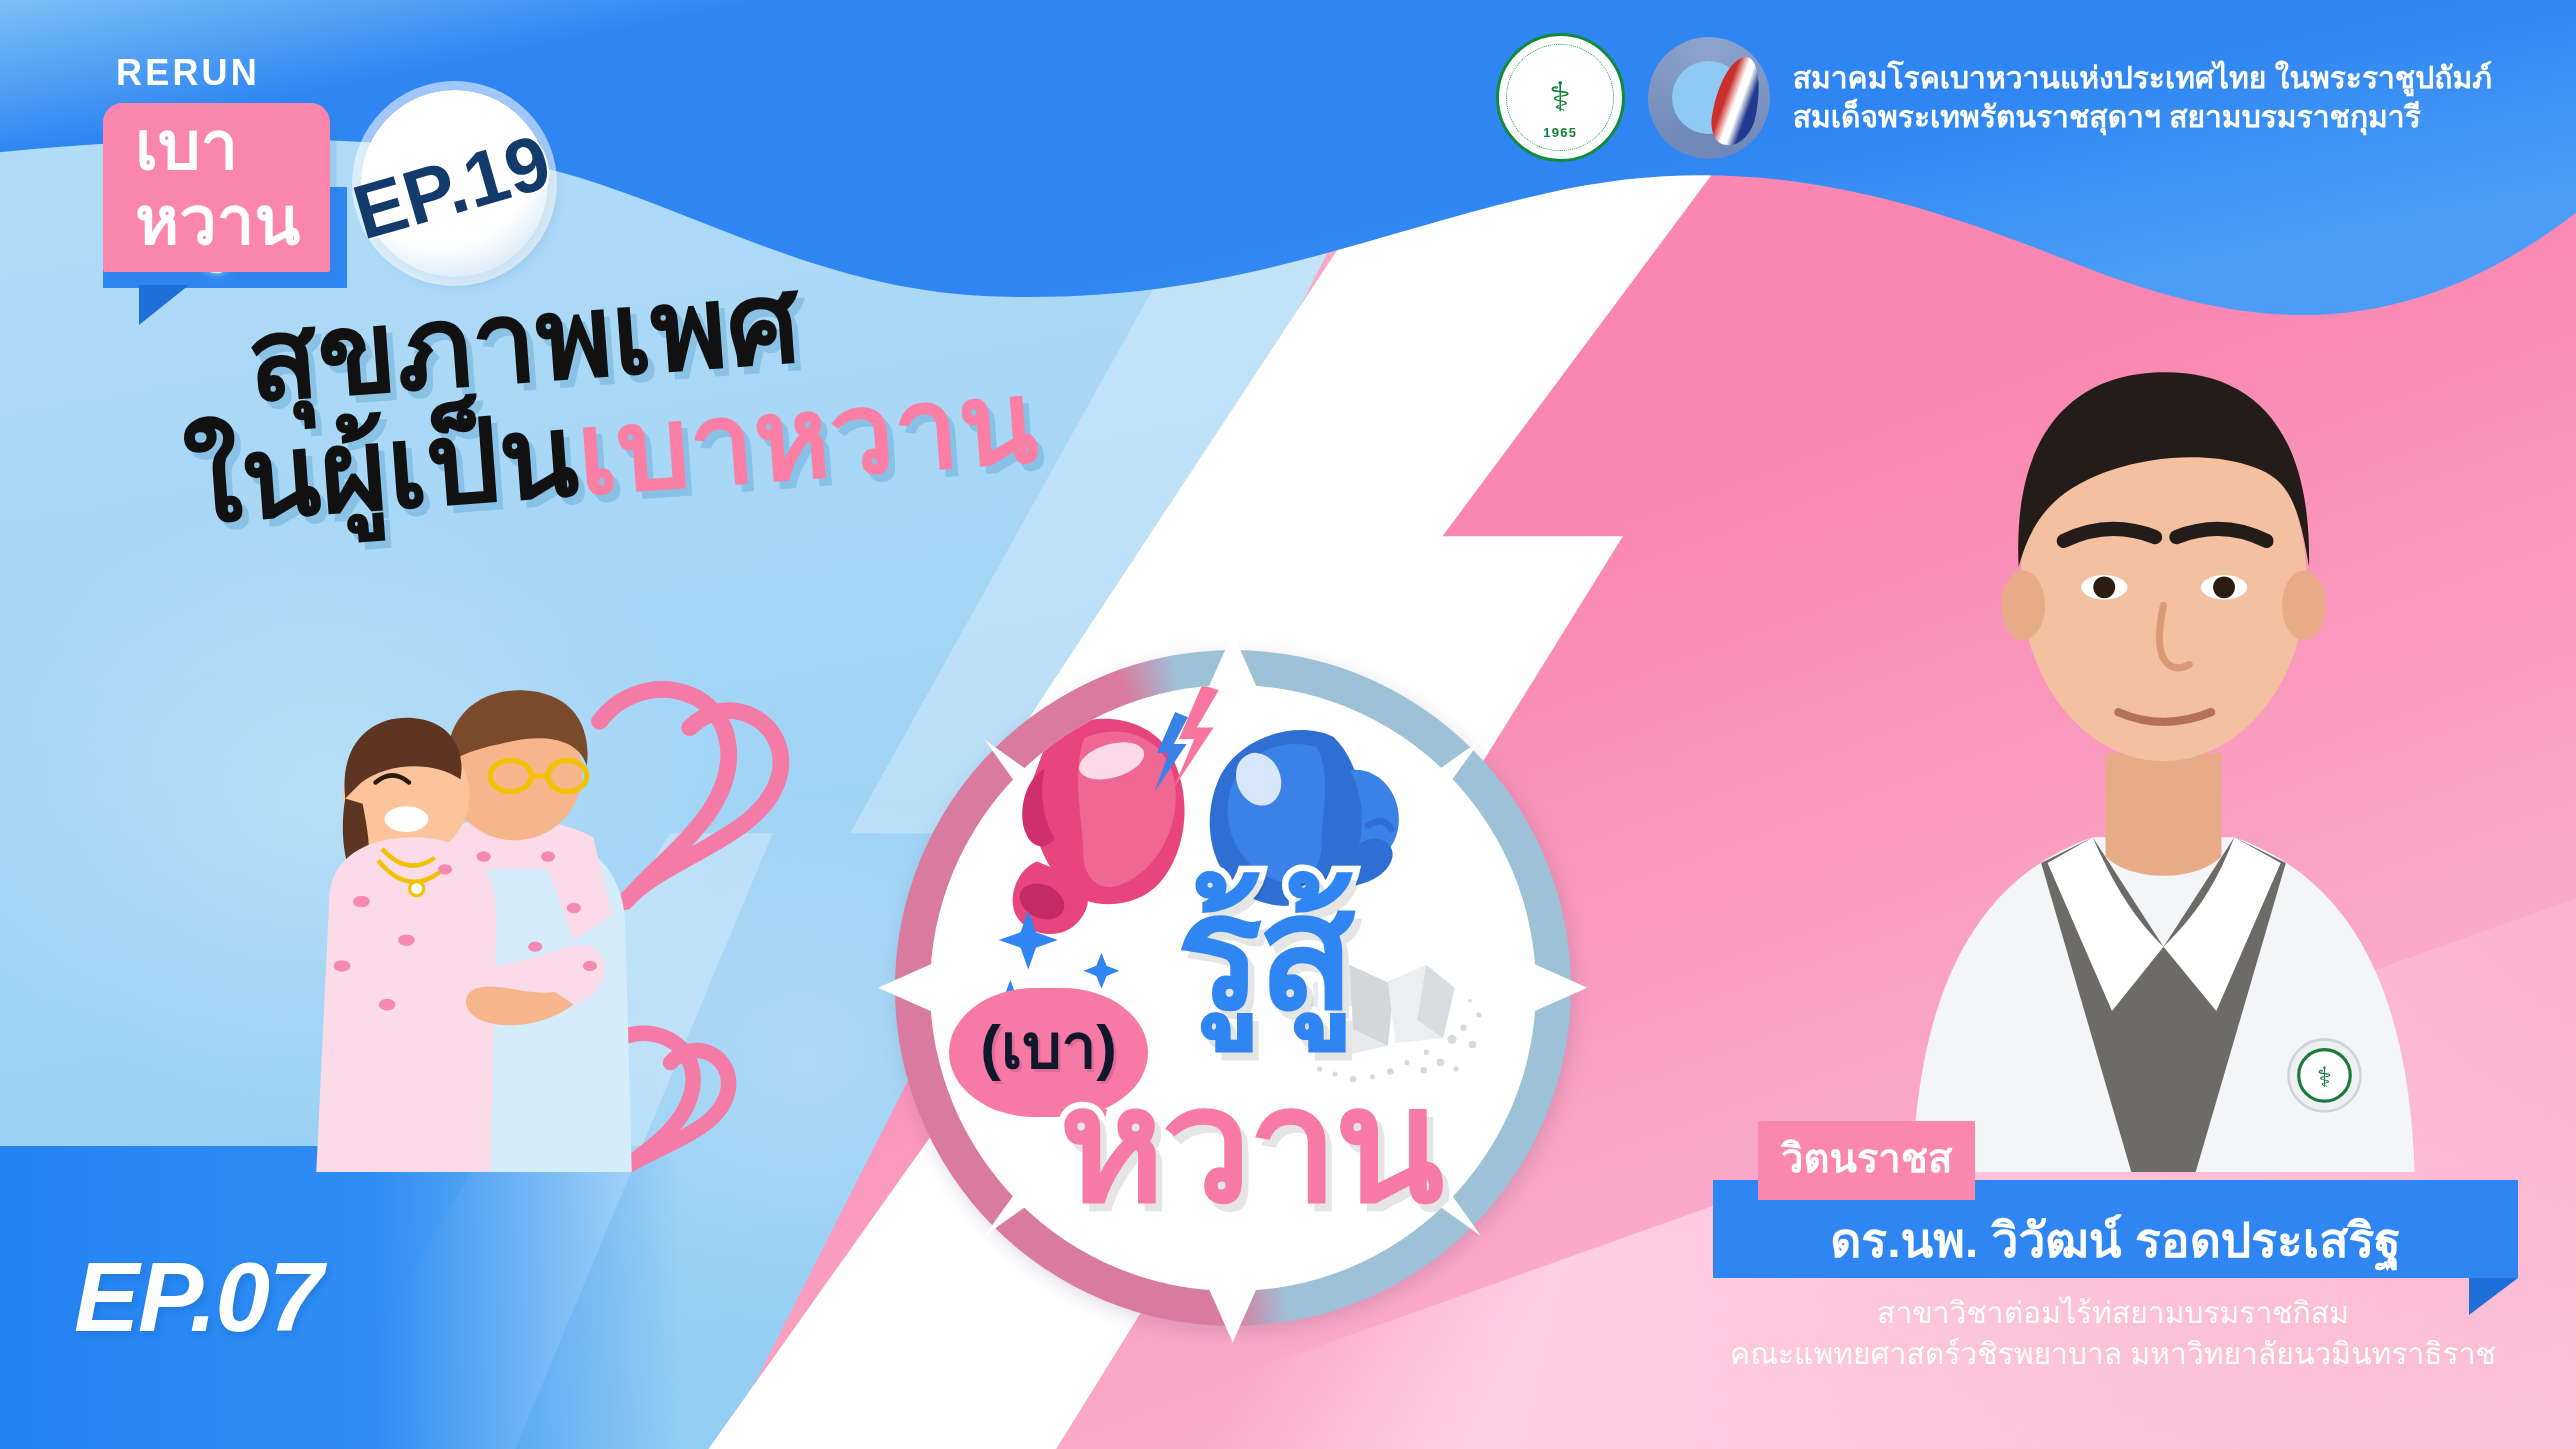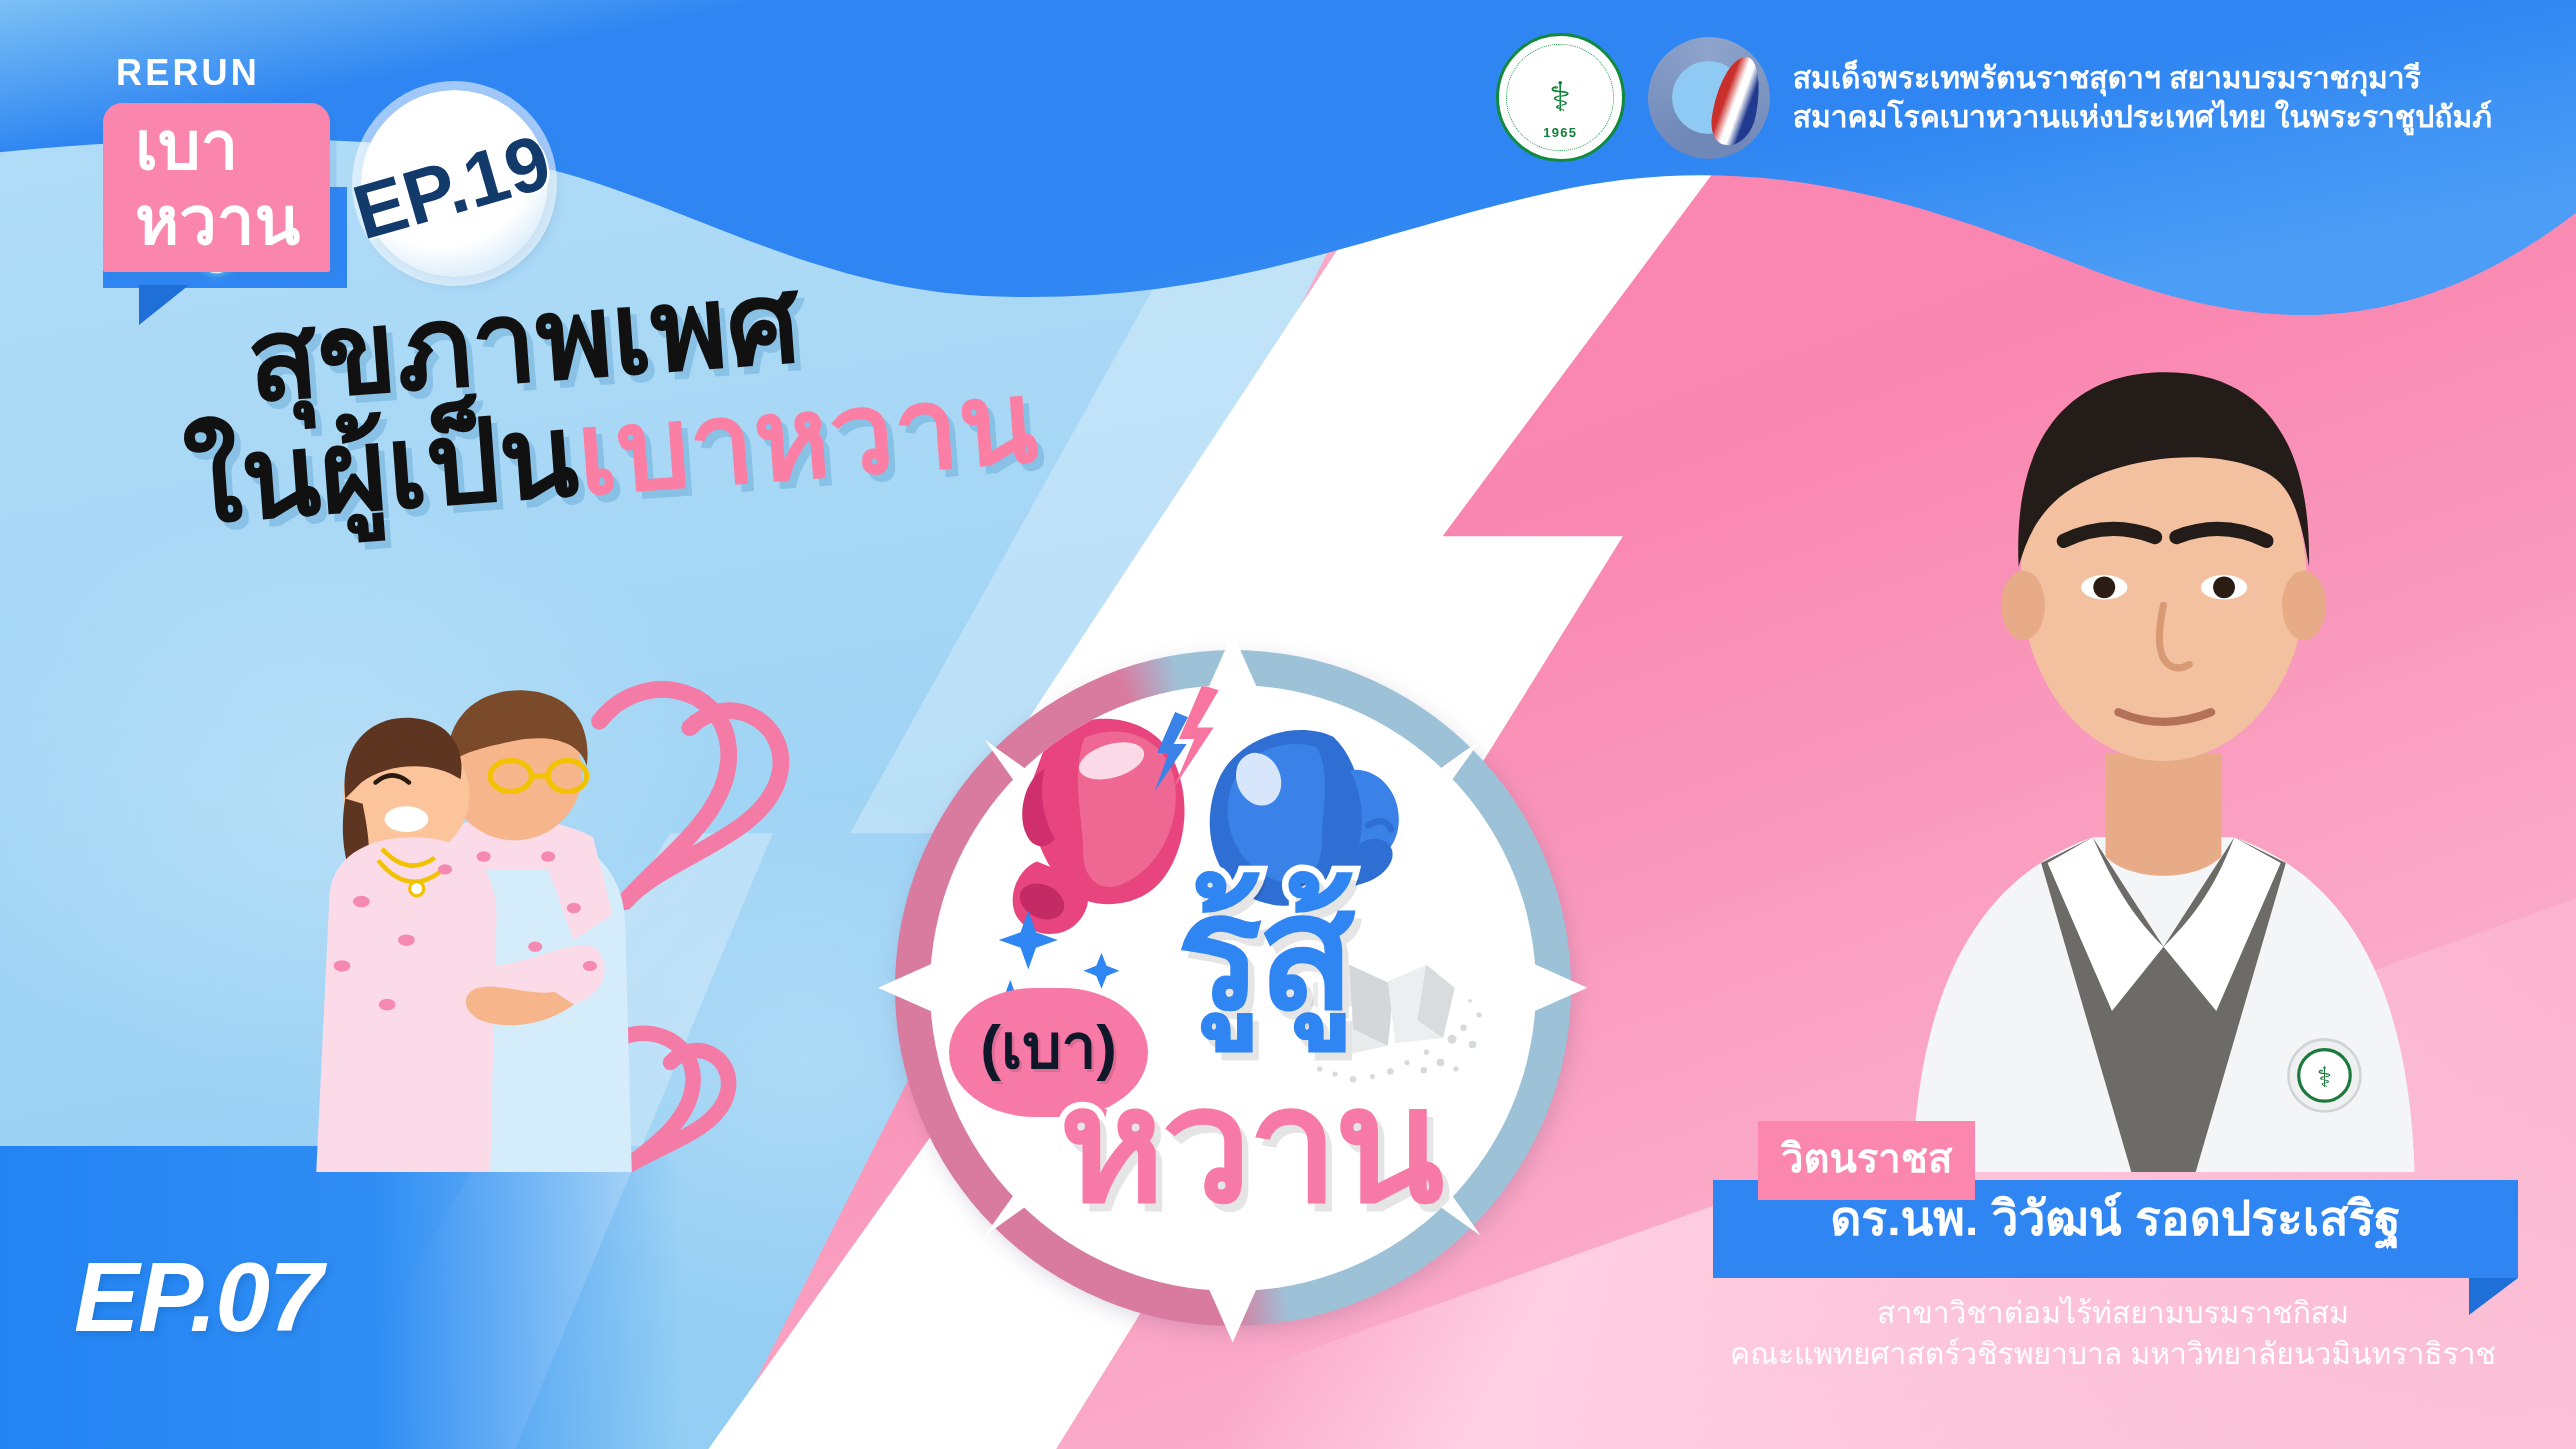--- a/index.html
+++ b/index.html
@@ -262,21 +262,21 @@
   .speaker-badge{
     position:absolute; left:1758px; top:1121px;
     background:#fb86ae; color:#ffffff;
     font-size:40px; font-weight:bold;
     padding:5.2px 23px 10.3px 23px; z-index:12;
   }
   .speaker-bar{
     position:absolute; left:1713px; top:1180px;
     width:805px; height:98px;
     background:#2f86f2; z-index:11;
-    display:flex; align-items:flex-start; justify-content:center;
+    display:flex; align-items:flex-end; justify-content:center;
   }
   .speaker-bar::after{
     content:""; position:absolute; right:0px; bottom:-37px;
     border-left:49px solid #1f6fd8; border-bottom:37px solid transparent;
   }
   .speaker-name{
     color:#ffffff; font-size:48px; font-weight:bold; white-space:nowrap;
   }
   .speaker-sub{
     position:absolute; left:1662px; top:1293px; width:902px;
@@ -329,22 +329,22 @@
 
   <div class="org">
     <div class="org-logo-green">
       <span class="glyph-green">⚕</span>
       <span class="year-green">1965</span>
     </div>
     <div class="org-logo-ring">
       <span class="org-flame"></span>
     </div>
     <div class="org-lines">
+      <div>สมาคมโรคเบาหวานแห่งประเทศไทย ในพระราชูปถัมภ์</div>
       <div>สมเด็จพระเทพรัตนราชสุดาฯ สยามบรมราชกุมารี</div>
-      <div>สมาคมโรคเบาหวานแห่งประเทศไทย ในพระราชูปถัมภ์</div>
     </div>
   </div>
 
   <div class="maintitle">
     <div class="mt-line mt-l1">สุขภาพเพศ</div>
     <div class="mt-line mt-l2">
       <span>ในผู้เป็น</span><span class="mt-pink">เบาหวาน</span>
     </div>
   </div>
 

